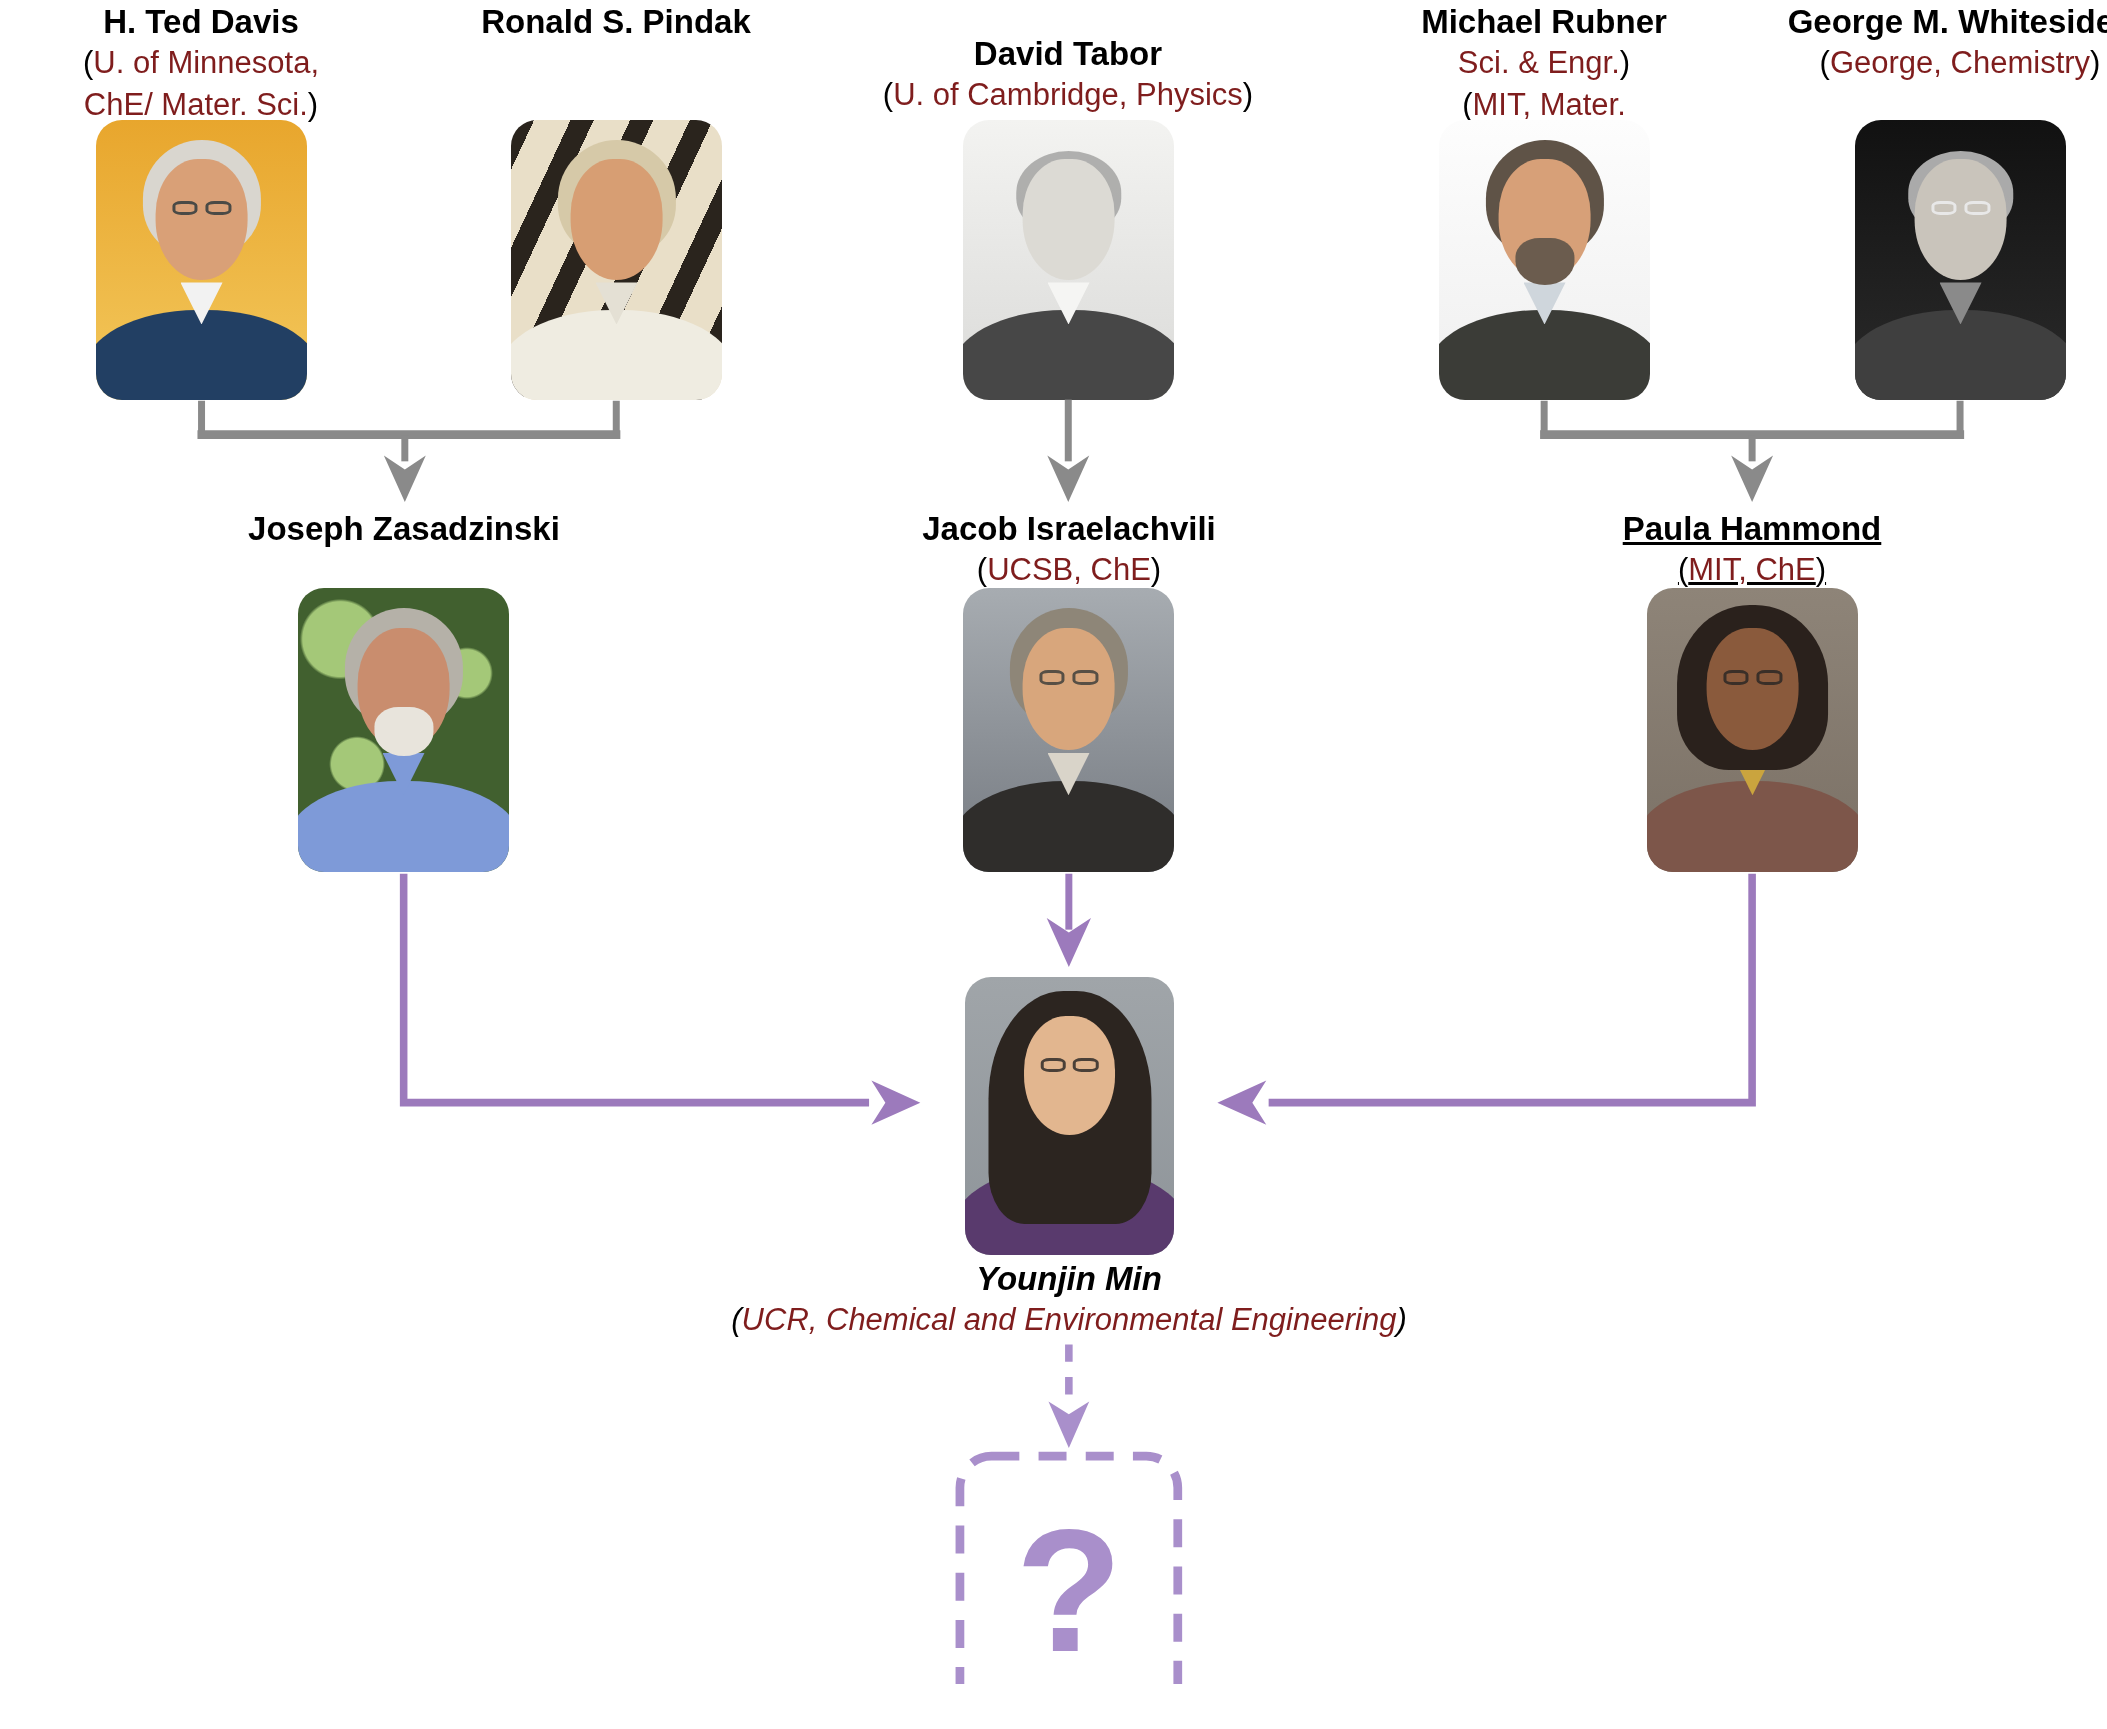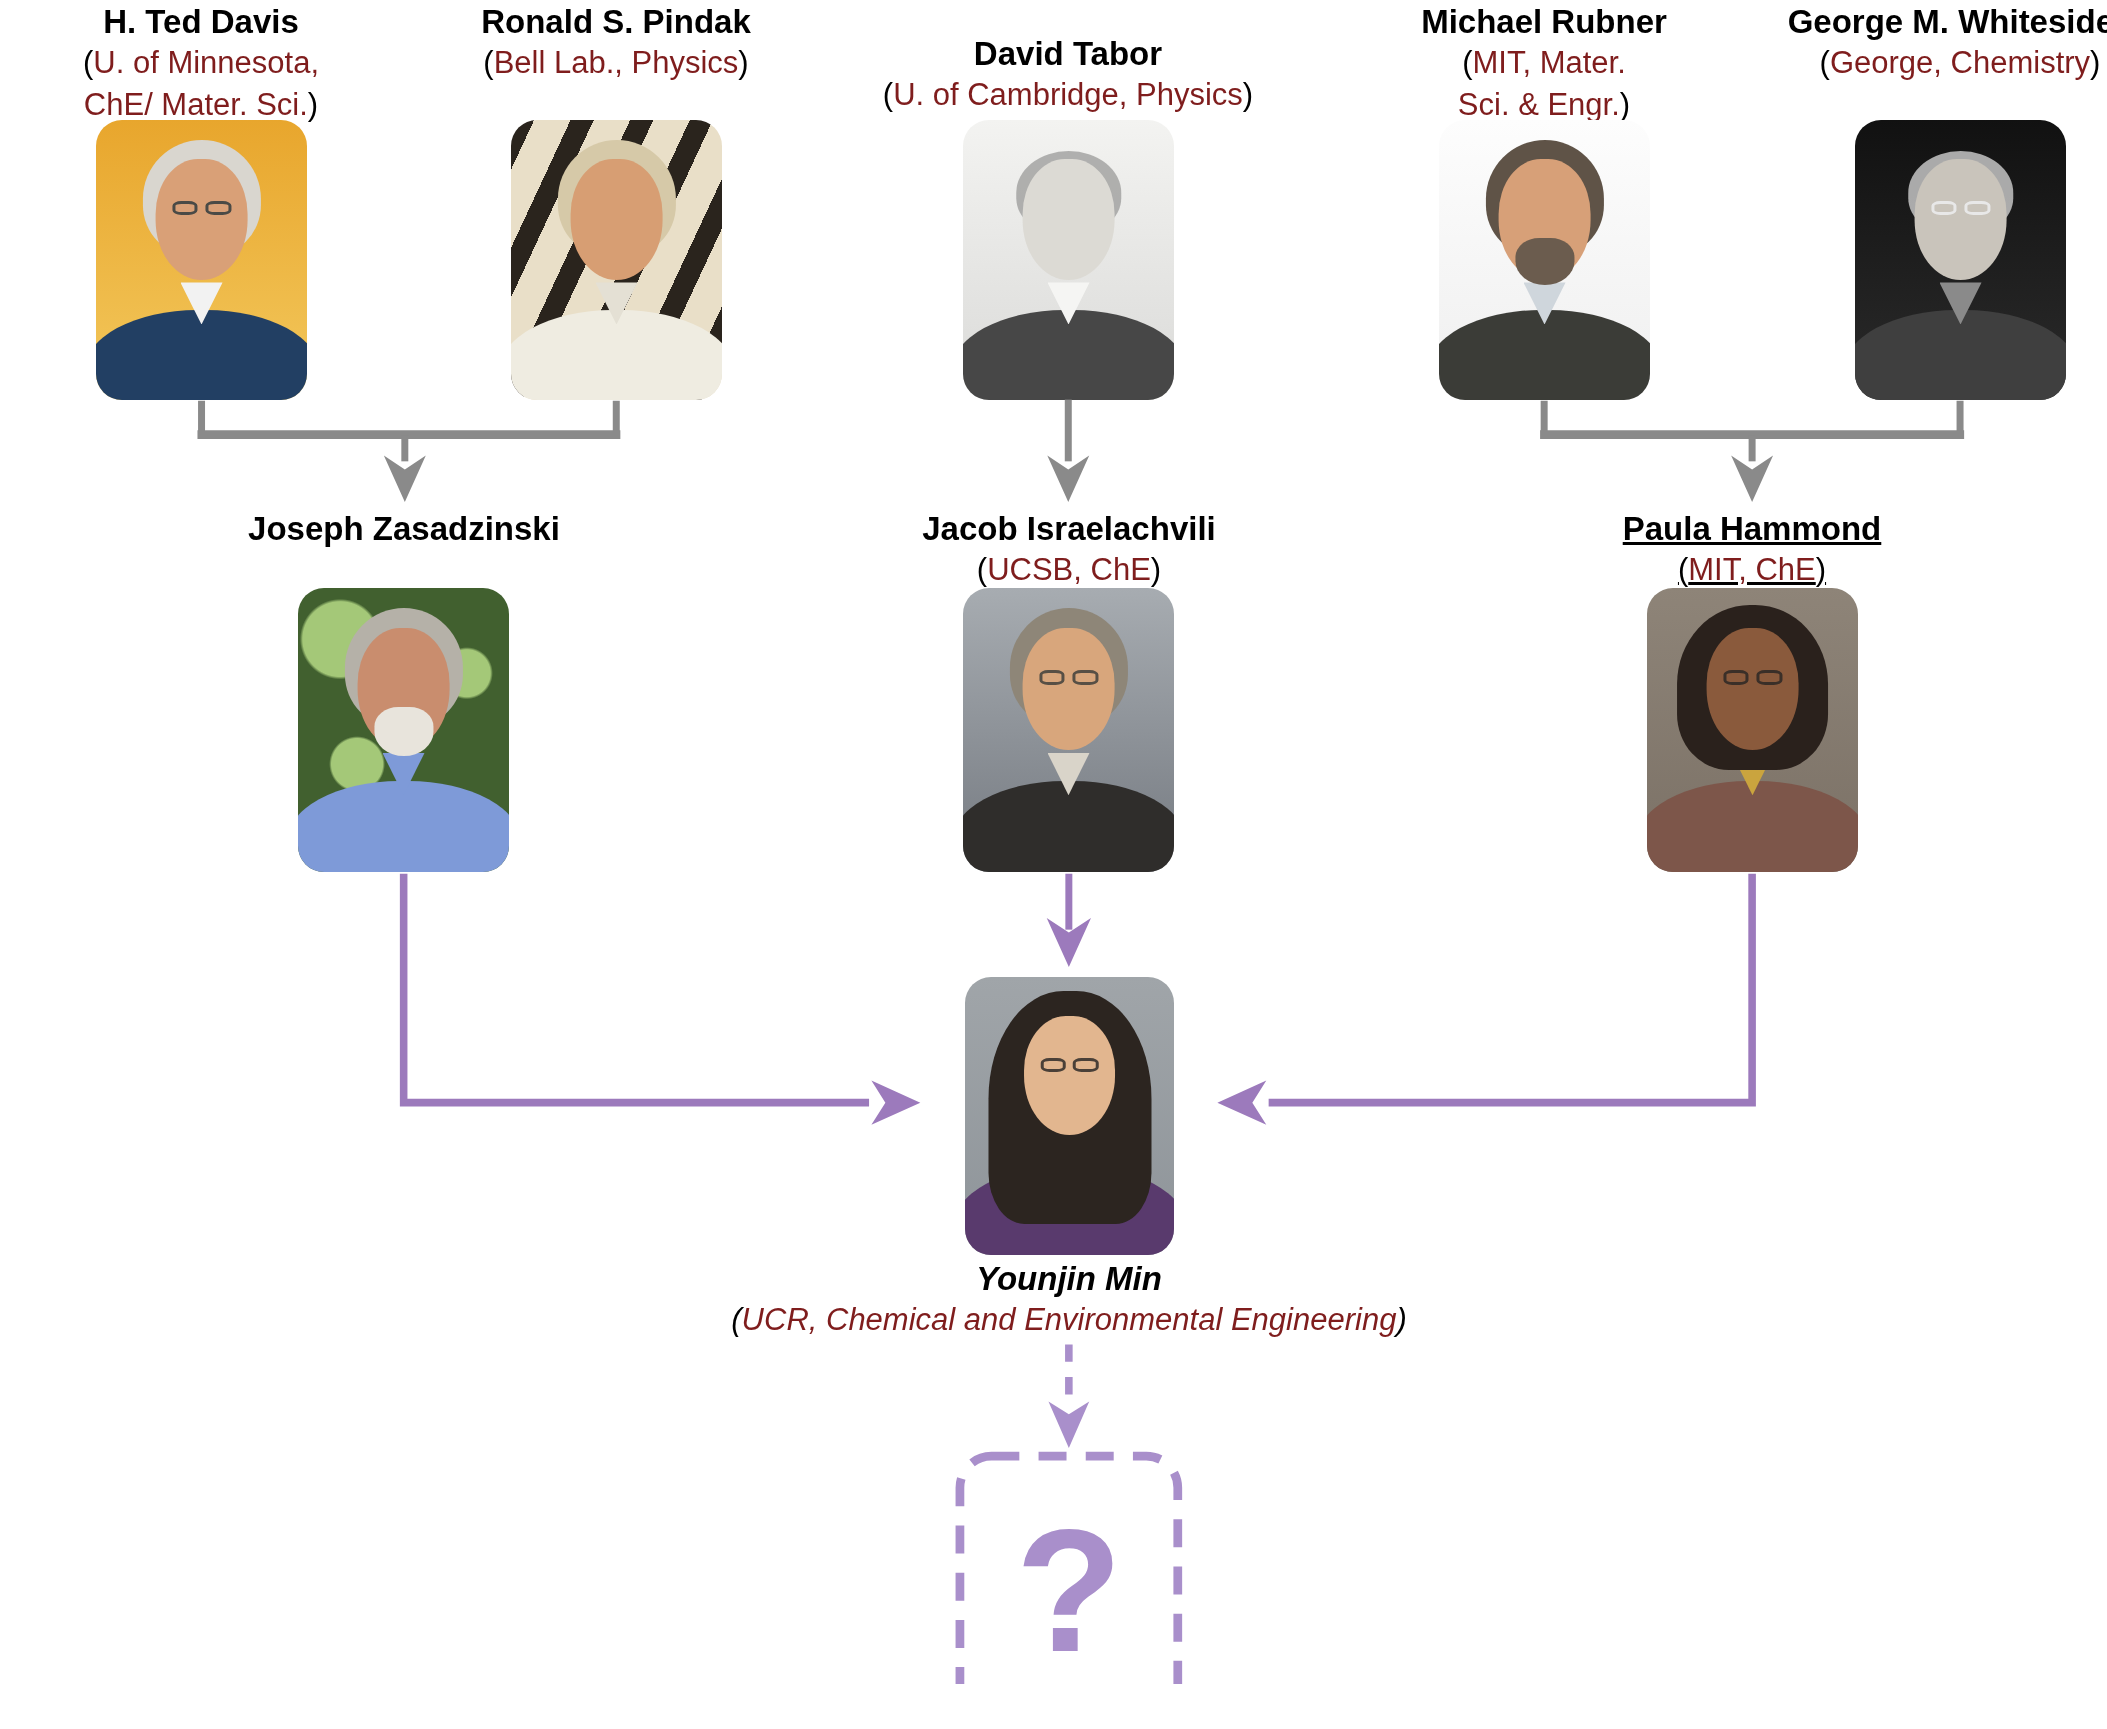--- a/index.html
+++ b/index.html
@@ -73,23 +73,20 @@
     <div class="ph-head"></div>
     <div class="ph-beard"></div>
     <div class="ph-glasses">
         <span></span>
         <span></span>
       </div>
   </div>
 
   <div class="label" style="left:354px;top:1.2px;">
     <div class="pname">Ronald S. Pindak</div>
-    <div class="paffil">
-      <div><span class="paren">(</span><span class="atext">Bell Lab., Physics</span><span class="paren">)</span></div>
-    </div>
   </div>
   <div class="photo v-stripes" style="left: 511px; top: 120px; width: 211px; height: 280px; --bg: #2a241d; --bg2: #e9dfc8; --hair: #d6c9a8; --skin: #d79e73; --top: #efece1; --accent: #e4e0d4; --glasses: transparent; --facial_hair: transparent;">
     <div class="ph-shoulders"></div>
     <div class="ph-collar"></div>
     <div class="ph-hair"></div>
     <div class="ph-head"></div>
     <div class="ph-beard"></div>
     <div class="ph-glasses">
         <span></span>
         <span></span>
@@ -110,22 +107,22 @@
     <div class="ph-beard"></div>
     <div class="ph-glasses">
         <span></span>
         <span></span>
       </div>
   </div>
 
   <div class="label" style="left:1282px;top:1.2px;">
     <div class="pname">Michael Rubner</div>
     <div class="paffil">
+      <div><span class="paren"></span><span class="atext">Sci. &amp; Engr.</span><span class="paren">)</span></div>
       <div><span class="paren">(</span><span class="atext">MIT, Mater.</span><span class="paren"></span></div>
-      <div><span class="paren"></span><span class="atext">Sci. &amp; Engr.</span><span class="paren">)</span></div>
     </div>
   </div>
   <div class="photo v-suit" style="left: 1439px; top: 120px; width: 211px; height: 280px; --bg: #fdfdfd; --bg2: #efefef; --hair: #5f5347; --skin: #d7a078; --top: #3b3c37; --accent: #cfd6dc; --glasses: transparent; --facial_hair: #6b5c4e;">
     <div class="ph-shoulders"></div>
     <div class="ph-collar"></div>
     <div class="ph-hair"></div>
     <div class="ph-head"></div>
     <div class="ph-beard"></div>
     <div class="ph-glasses">
         <span></span>

